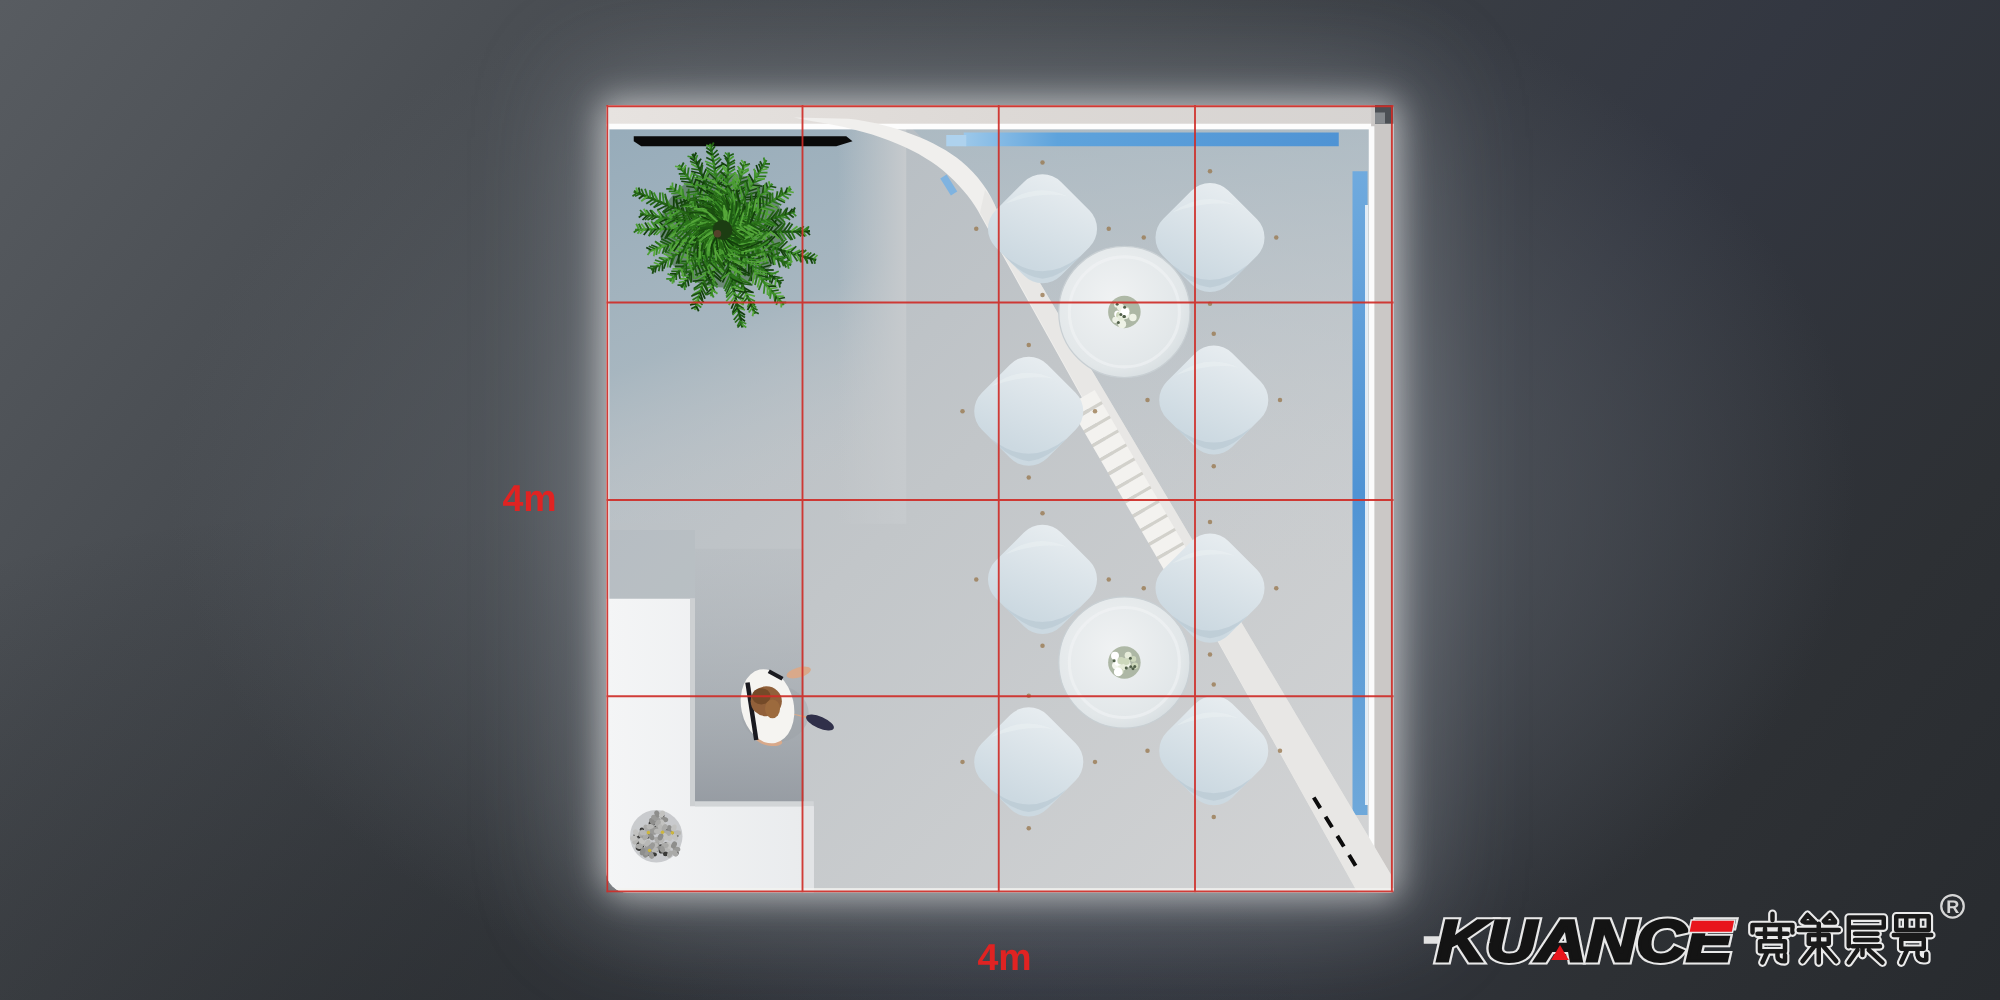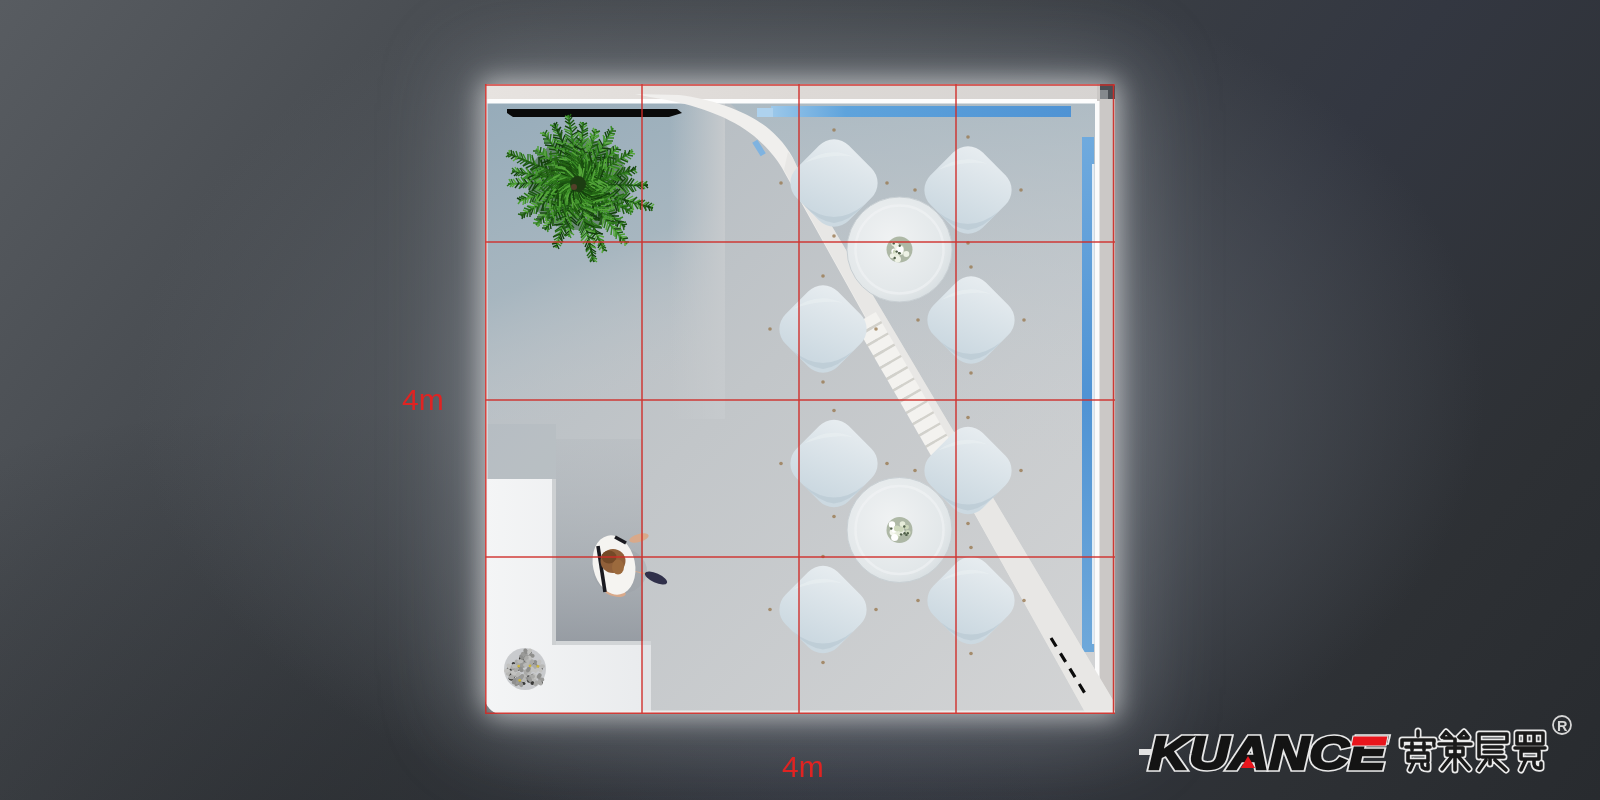--- a/index.html
+++ b/index.html
@@ -3,21 +3,21 @@
 <style>
  html,body{margin:0;padding:0;width:1600px;height:800px;overflow:hidden;
    font-family:"Liberation Sans",sans-serif;}
  #stage{position:absolute;inset:0;width:1600px;height:800px;
    background:
     radial-gradient(900px 600px at 810px 390px, rgba(125,130,136,0.85) 0%, rgba(90,95,101,0.55) 45%, rgba(70,74,79,0) 75%),
     radial-gradient(1400px 900px at 300px 900px, rgba(20,22,25,0.45) 0%, rgba(20,22,25,0) 55%), linear-gradient(128deg,#585c61 0%,#484c51 22%,#3c4045 45%,#333741 65%,#2d3034 85%,#282b2f 100%);}
  #plan{position:absolute;left:485px;top:84px;width:630px;height:630px;
    border-radius:2px 2px 2px 17px;overflow:hidden;background:#c5c9cc;
    box-shadow:0 0 26px 4px rgba(255,255,255,0.55), 0 0 85px 22px rgba(205,214,220,0.26);}
- .lbl{position:absolute;color:#e02322;font-weight:normal;font-size:30px;letter-spacing:0px;}
+ .lbl{position:absolute;color:#e02322;font-weight:bold;font-size:30px;letter-spacing:0px;}
 </style></head>
 <body>
 
 <div id="stage">
 
 <div id="plan">
 <svg width="630" height="630" viewBox="0 0 630 630" xmlns="http://www.w3.org/2000/svg">
 <defs>
  <linearGradient id="floorg" x1="0" y1="0" x2="1" y2="1">
   <stop offset="0" stop-color="#b0b9c0"></stop>

